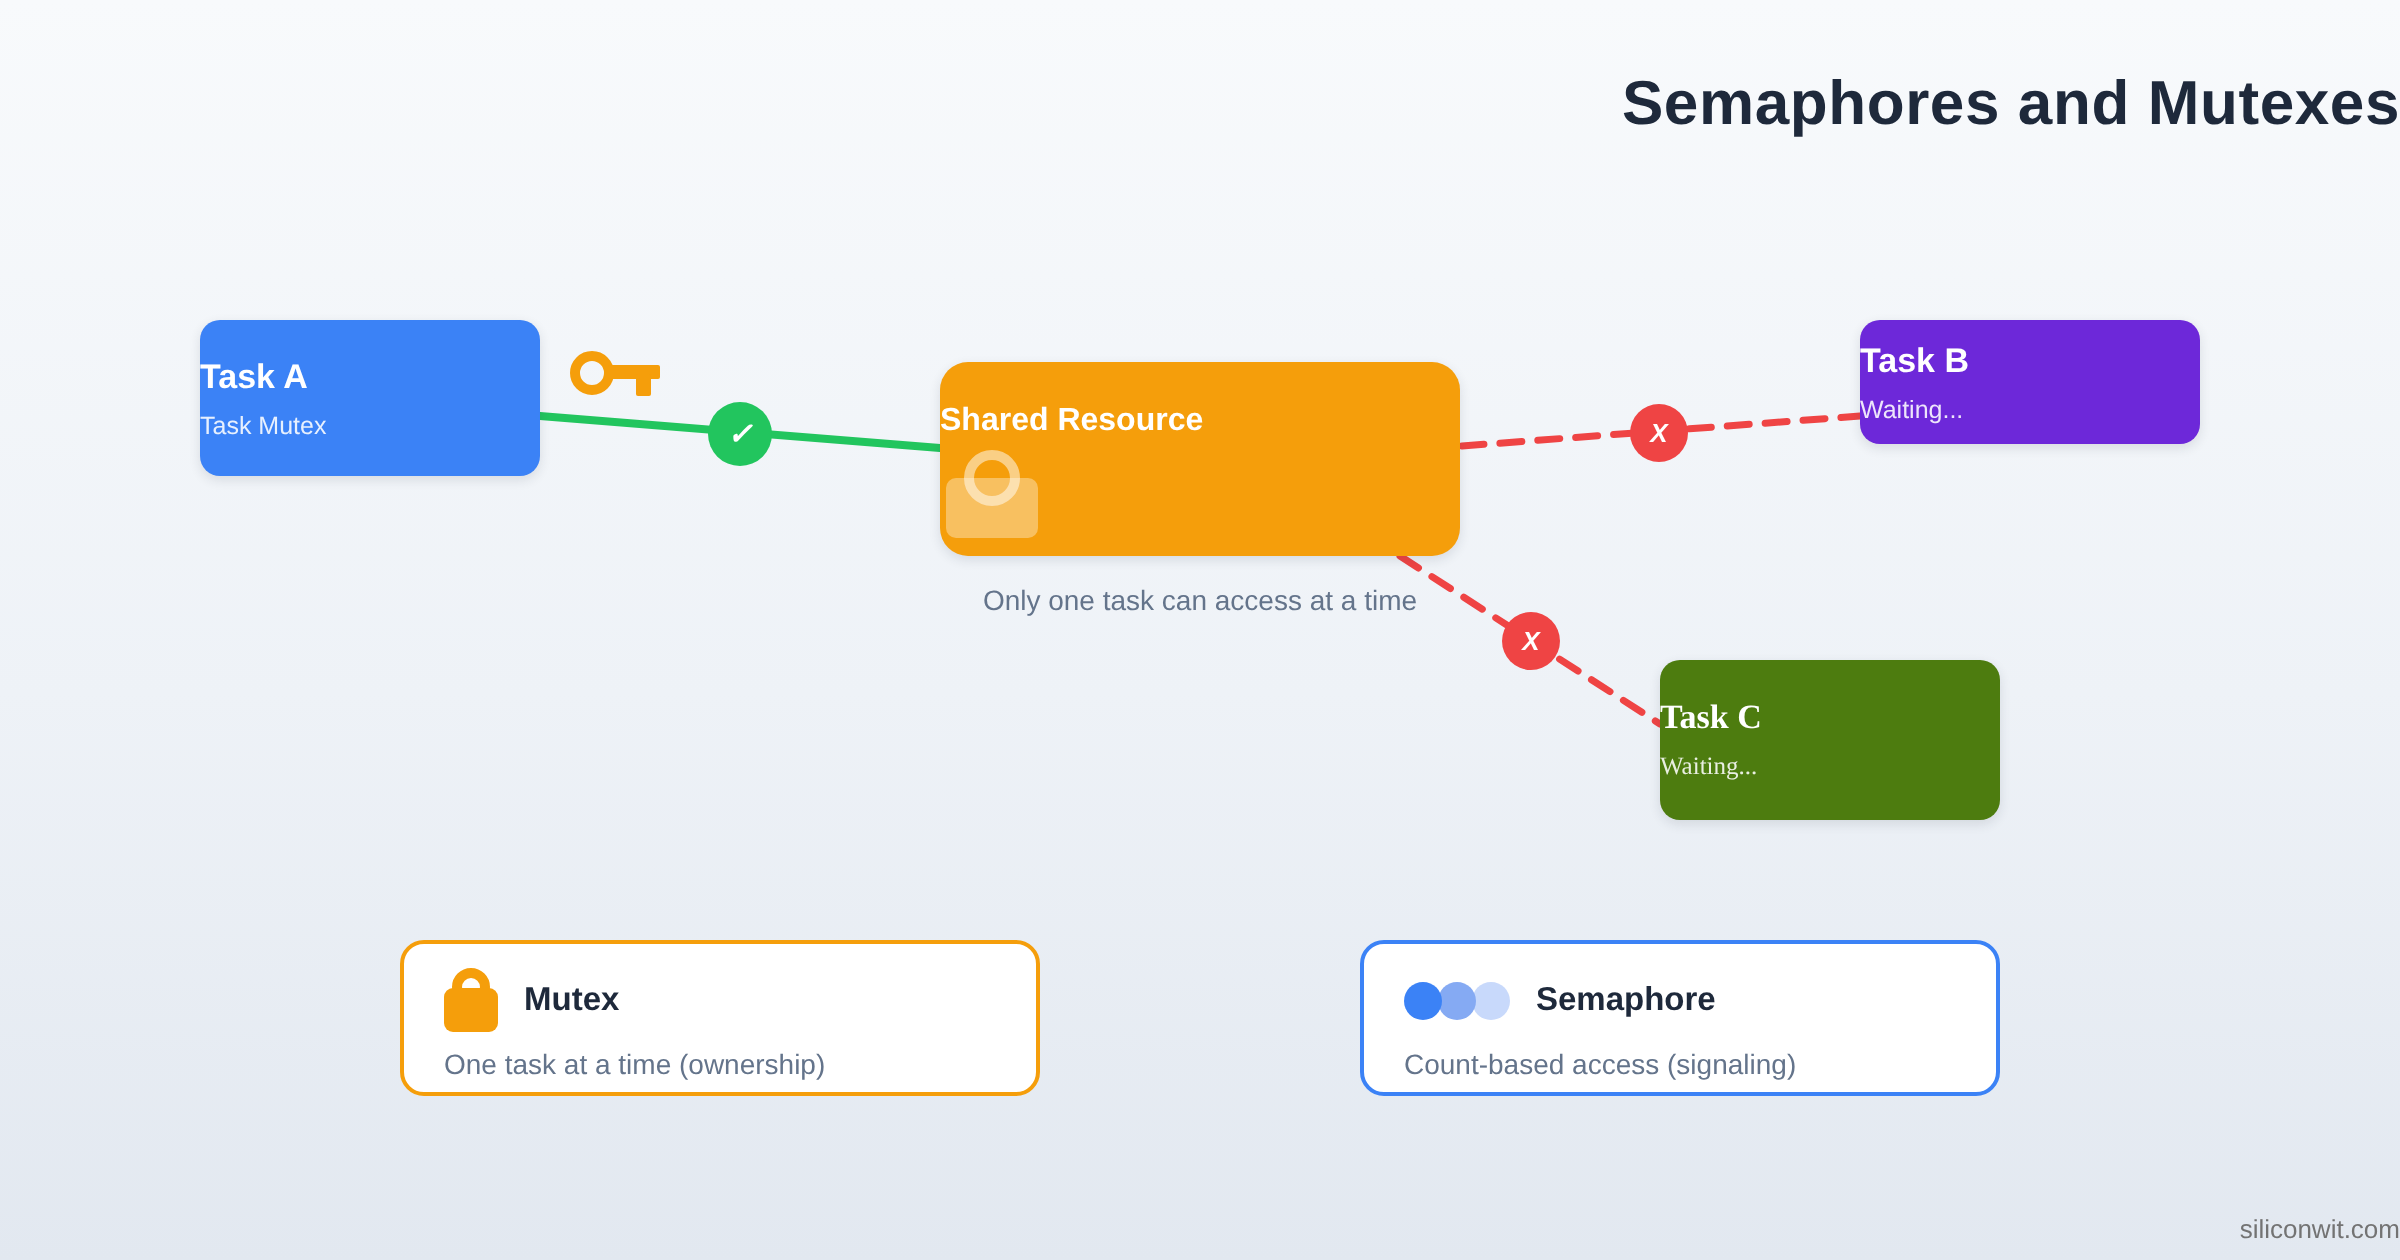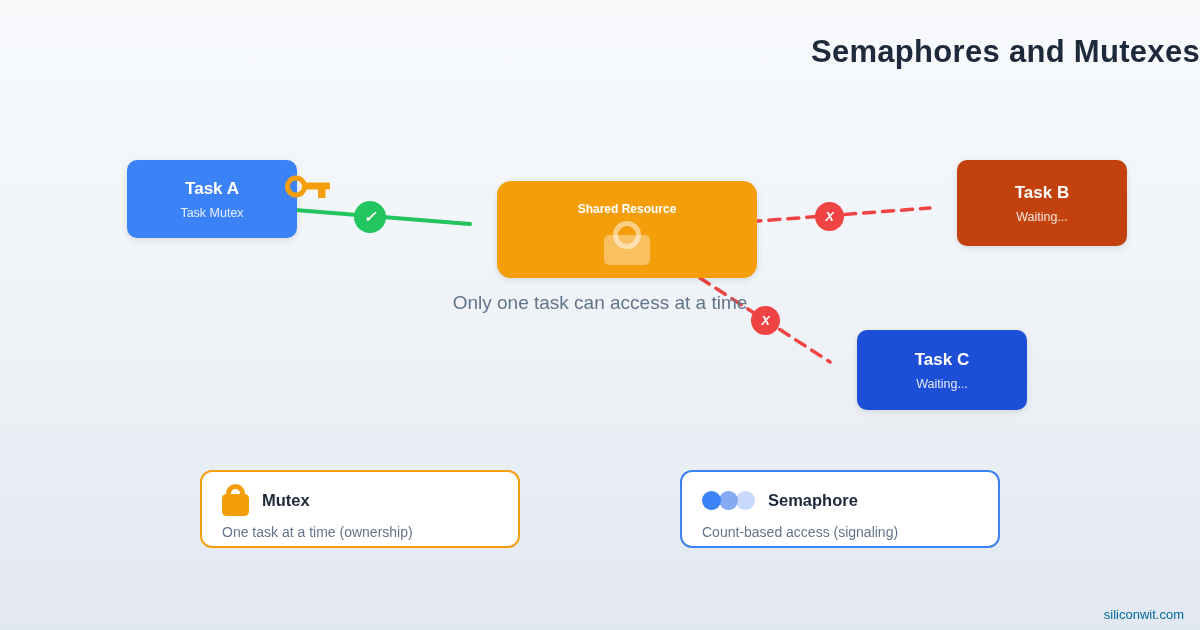--- a/index.html
+++ b/index.html
@@ -15,39 +15,39 @@
     margin: 0; text-align: right;
     font-size: 31px; font-weight: 700; color: #1e293b; letter-spacing: 0.3px;
   }
 
   .connectors { position: absolute; top: 0; left: 0; }
   .line-granted { stroke-width: 4; stroke-linecap: round; }
   .line-denied  { stroke-width: 3.5; stroke-linecap: round; stroke-dasharray: 11 8; }
 
   .node {
     position: absolute; border-radius: 10px; color: #ffffff;
-    display: flex; flex-direction: column; align-items: center; justify-content: center;
-    gap: 7px; box-shadow: 0 2px 6px rgba(30,41,59,0.12); box-sizing: border-box; margin-left: 27px;
+    display: flex; flex-direction: column; justify-content: center;
+    gap: 7px; box-shadow: 0 2px 6px rgba(30,41,59,0.12); box-sizing: border-box;
   }
   .node-label { font-size: 17px; font-weight: 700; }
   .node-sub   { font-size: 12.5px; color: rgba(255,255,255,0.88); }
 
   .task-a { left: 100px; top: 160px; width: 170px; height: 78px; background: #3b82f6; }
-  .task-b { left: 930px; top: 160px; width: 170px; height: 86px; background: #c2410c; }
-  .task-c { left: 830px; top: 330px; width: 170px; height: 80px; background: #1d4ed8; }
+  .task-b { left: 930px; top: 160px; width: 170px; height: 62px; background: #6d28d9; }
+  .task-c { left: 830px; top: 330px; width: 170px; height: 80px; background: #4d7c0f; font-family: Liberation Serif, serif; }
 
   .shared {
     left: 470px; top: 181px; width: 260px; height: 97px; background: #f59e0b;
     border-radius: 14px; justify-content: flex-start; padding-top: 21px; gap: 3px;
   }
-  .shared .node-label { font-size: 12px; }
+  .shared .node-label { font-size: 16px; }
 
   .caption {
     position: absolute; top: 292px; left: 400px; width: 400px; text-align: center;
-    font-size: 19px; color: #64748b;
+    font-size: 14px; color: #64748b;
   }
 
   .badge {
     position: absolute; border-radius: 50%;
     display: flex; align-items: center; justify-content: center;
     color: #ffffff; font-weight: 700;
   }
   .badge-check { left: 354px; top: 201px; width: 32px; height: 32px; background: #22c55e; font-size: 15px; font-style: italic; }
   .badge-x { width: 29px; height: 29px; background: #ef4444; font-size: 13px; font-style: italic; }
   .badge-x-b { left: 815px; top: 202px; }
@@ -65,22 +65,22 @@
   .legend-title { font-size: 16.5px; font-weight: 700; color: #1e293b; }
   .legend-desc { margin-top: 7px; font-size: 14px; color: #64748b; }
 
   .sem-dots { display: flex; align-items: center; }
   .sem-dot { width: 19px; height: 19px; border-radius: 50%; }
   .sem-dot-1 { background: #3b82f6; z-index: 3; }
   .sem-dot-2 { background: #85aaf3; z-index: 2; margin-left: -2px; }
   .sem-dot-3 { background: #c8d9fb; z-index: 1; margin-left: -2px; }
 
   .watermark {
-    position: absolute; right: 16px; bottom: 8px;
-    font-size: 13px; color: #0369a1; margin-left: 36px;
+    position: absolute; right: 0; bottom: 8px;
+    font-size: 13px; color: #737373; margin-left: 36px;
   }
 </style>
 </head>
 <body>
 
 <div class="canvas">
 
   <h1 class="title">Semaphores and Mutexes</h1>
 
   <svg class="connectors" width="1200" height="630">

